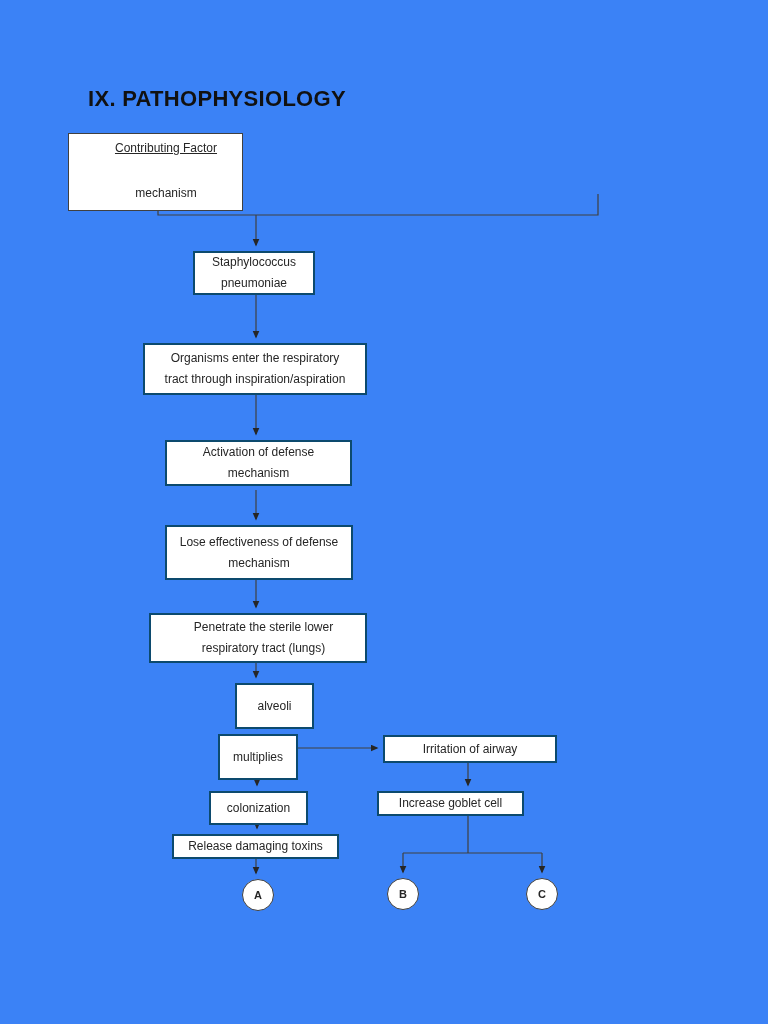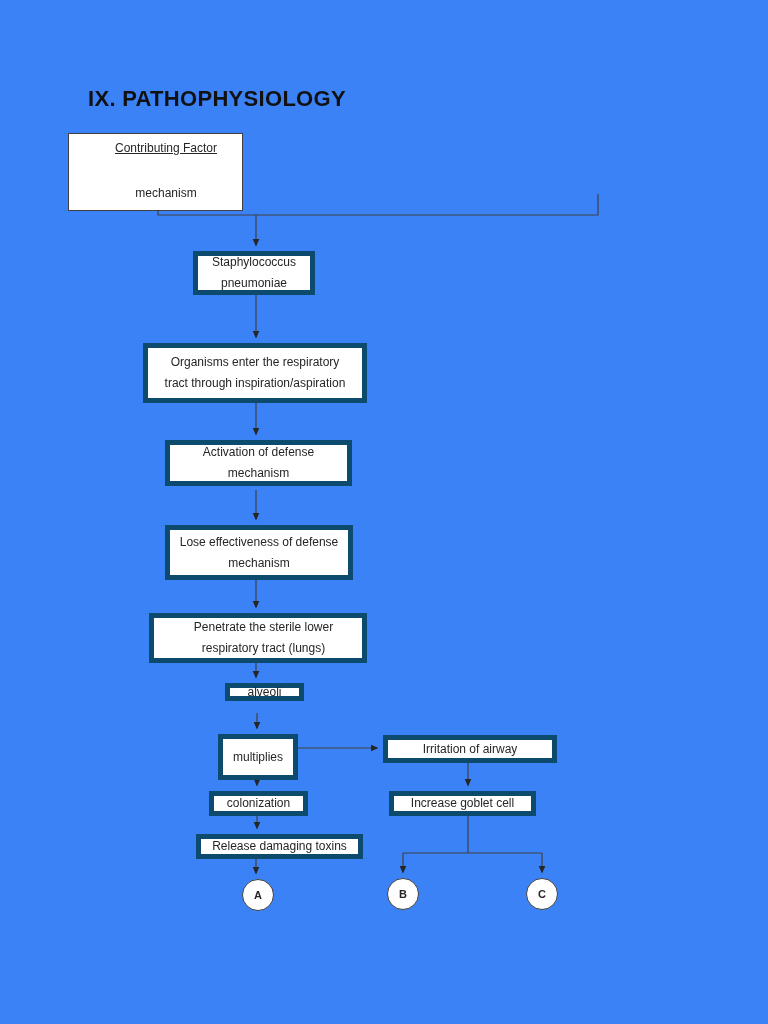--- a/index.html
+++ b/index.html
@@ -29,21 +29,21 @@
   .connectors {
     position: absolute;
     left: 0;
     top: 0;
     width: 768px;
     height: 1024px;
   }
   .box {
     position: absolute;
     box-sizing: border-box;
-    border: 5px solid #0c4a6e;
+    border: 2px solid #0c4a6e;
     background: #ffffff;
     display: flex;
     align-items: center;
     justify-content: center;
     text-align: center;
     font-size: 12px;
     line-height: 1.75;
     white-space: pre-line;
     color: #262626;
   }
@@ -115,41 +115,41 @@
 
   <div class="factor-box" style="left:68px; top:133px; width:175px; height:78px;padding-left:25px;">
     <span class="factor-header">Contributing Factor</span>
     <span>mechanism</span>
   </div>
 
 
   <div class="box" style="left:193px; top:251px; width:122px; height:44px;">Staphylococcus
 pneumoniae</div>
 
-  <div class="box" style="left:143px; top:343px; width:224px; height:60px;">Organisms enter the respiratory
+  <div class="box" style="left:143px; top:343px; width:224px; height:52px;">Organisms enter the respiratory
 tract through inspiration/aspiration</div>
 
   <div class="box" style="left:165px; top:440px; width:187px; height:46px;">Activation of defense
 mechanism</div>
 
   <div class="box" style="left:165px; top:525px; width:188px; height:55px;">Lose effectiveness of defense
 mechanism</div>
 
   <div class="box" style="left:149px; top:613px; width:218px; height:50px;padding-left:11px;">Penetrate the sterile lower
 respiratory tract (lungs)</div>
 
-  <div class="box" style="left:225px; top:683px; width:79px; height:18px;">alveoli</div>
+  <div class="box" style="left:235px; top:683px; width:79px; height:46px;">alveoli</div>
 
   <div class="box" style="left:218px; top:734px; width:80px; height:46px;">multiplies</div>
 
   <div class="box" style="left:383px; top:735px; width:174px; height:28px;">Irritation of airway</div>
 
-  <div class="box" style="left:209px; top:791px; width:99px; height:25px;">colonization</div>
+  <div class="box" style="left:209px; top:791px; width:99px; height:34px;">colonization</div>
 
-  <div class="box" style="left:389px; top:791px; width:147px; height:25px;">Increase goblet cell</div>
+  <div class="box" style="left:377px; top:791px; width:147px; height:25px;">Increase goblet cell</div>
 
-  <div class="box" style="left:172px; top:834px; width:167px; height:25px;margin-left:24px;">Release damaging toxins</div>
+  <div class="box" style="left:172px; top:834px; width:167px; height:25px;">Release damaging toxins</div>
 
   <div class="terminal-circle" style="left:242px; top:879px;">A</div>
   <div class="terminal-circle" style="left:387px; top:878px;">B</div>
   <div class="terminal-circle" style="left:526px; top:878px;">C</div>
 
 </div>
 
 </body></html>

